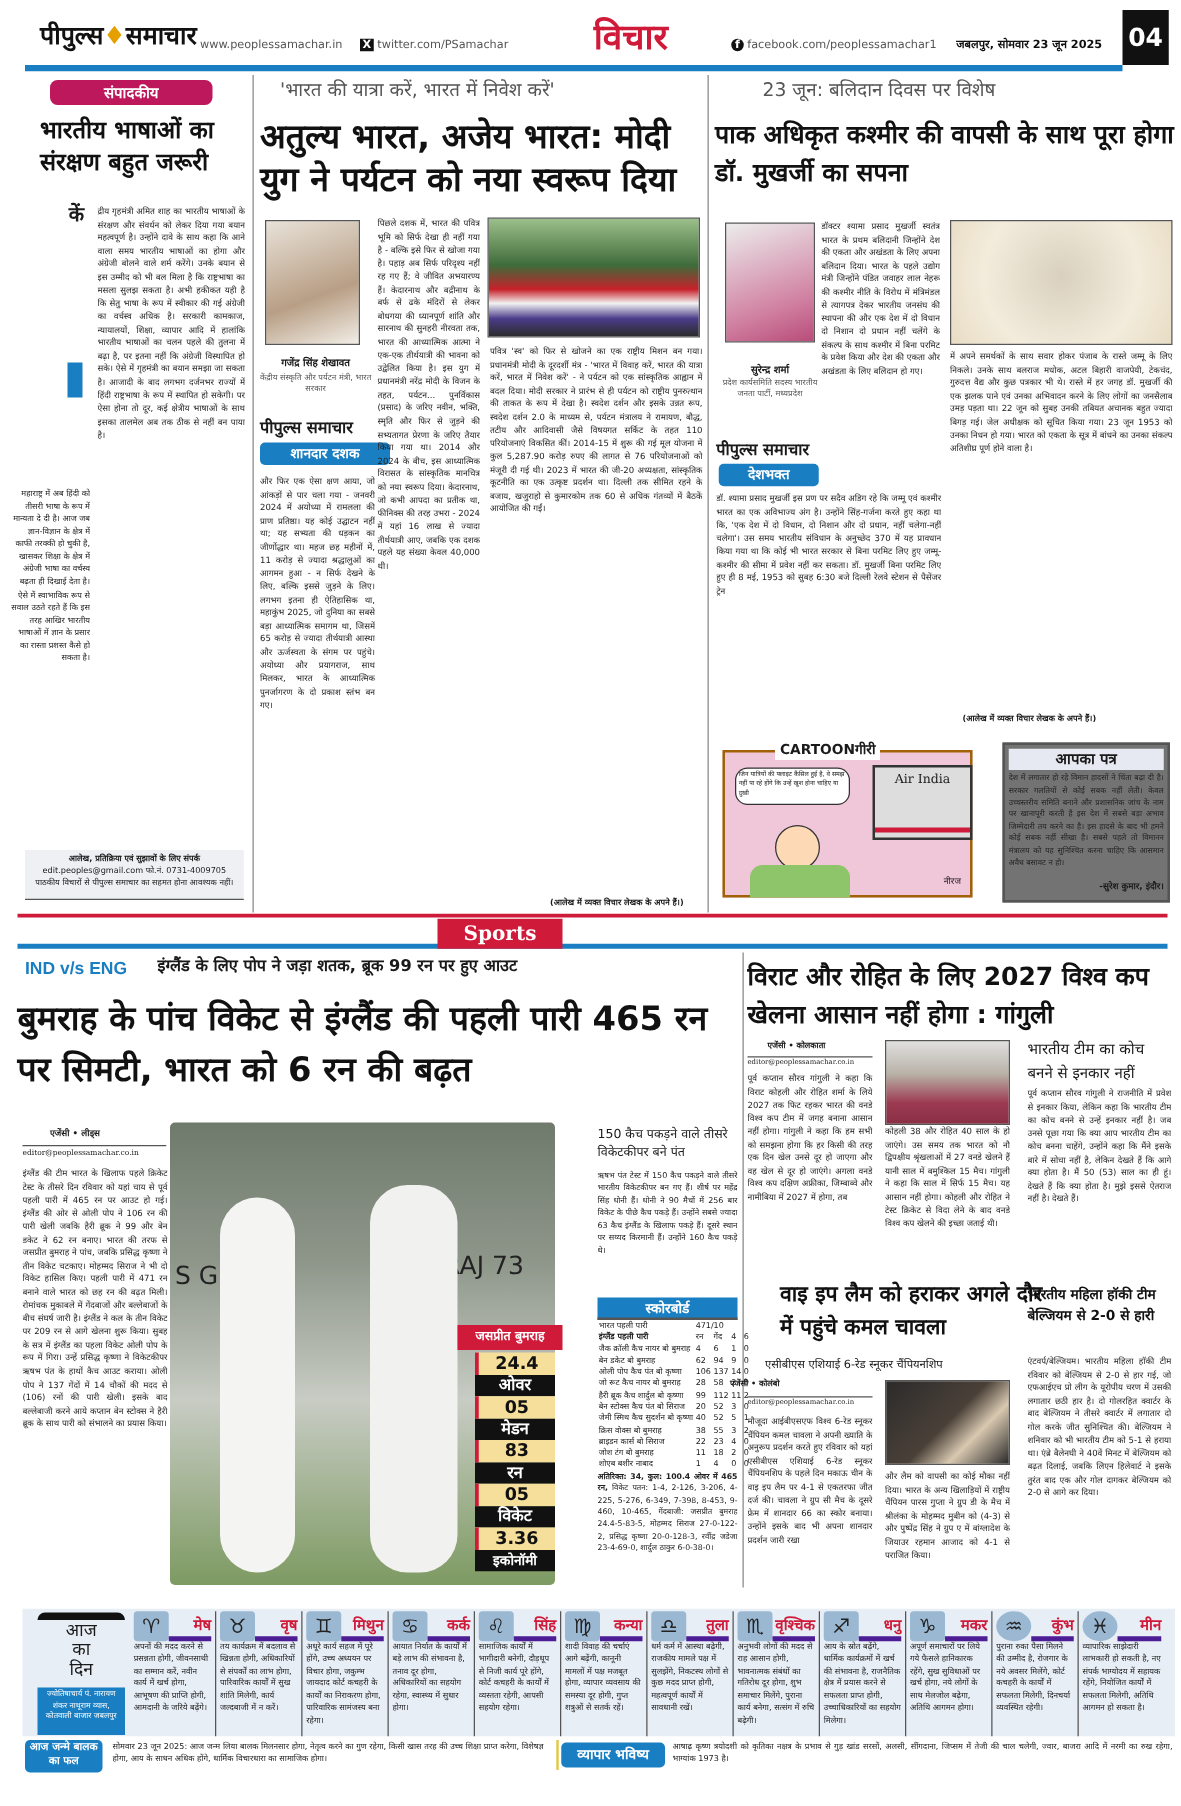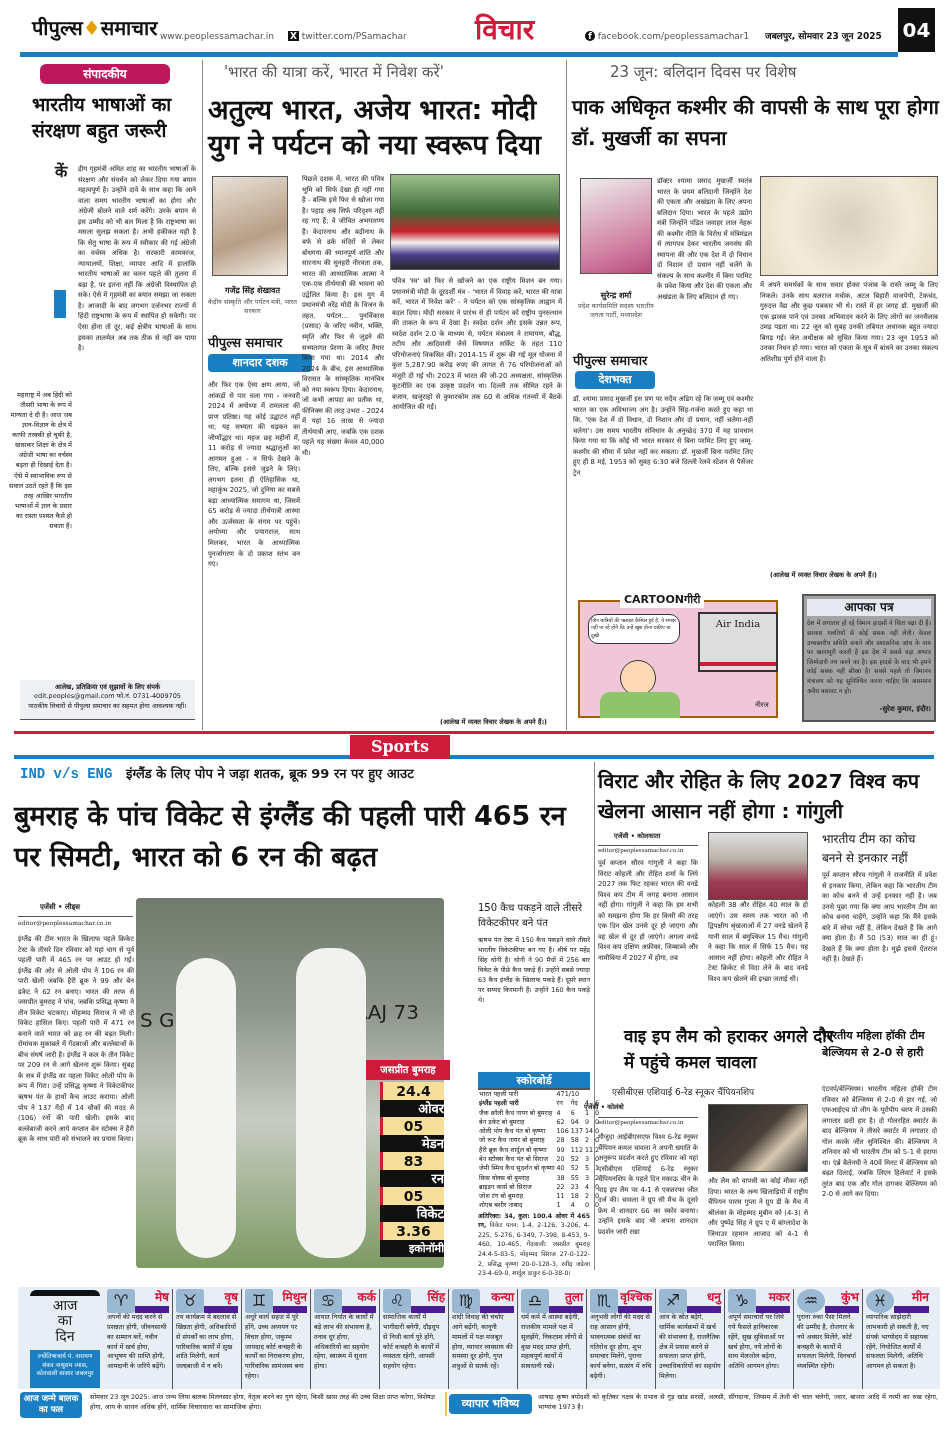--- a/index.html
+++ b/index.html
@@ -14,25 +14,25 @@
 .mast .bar{left:10px;top:44px;width:878px;height:5px;background:#1a7fc2}
 .tag{background:#be185d;color:#fff;border-radius:6px;text-align:center;font-size:12px;font-weight:bold}
 .hl{font-weight:bold;color:#111;font-family:"DejaVu Sans",sans-serif}
 .col{font-size:6.8px;line-height:1.55;color:#222;text-align:justify;overflow:hidden}
 .photo{background:linear-gradient(135deg,#c9b59a,#8a7a66);border:1px solid #555}
 .bluebox{background:#1a7fc2;color:#fff;font-weight:bold;text-align:center}
 .vline{background:#888;width:1px}
 .redline{background:#d01a3a}
 .blueline{background:#1a7fc2}
 .stat-v{background:#f6df9a;color:#111;font-weight:bold;font-size:14px;text-align:center;border-left:3px solid #d01a3a}
-.stat-l{background:#111;color:#fff;font-weight:bold;font-size:13px;text-align:right}
+.stat-l{background:#111;color:#fff;font-weight:bold;font-size:13px;text-align:center}
 table.sc{border-collapse:collapse;font-size:6.4px;width:100%}
 table.sc td{padding:0 1px;white-space:nowrap}
 .rashi{width:100px;height:100px}
-.rashi .name{color:#d01a3a;font-weight:bold;font-size:12px;text-align:right;border-bottom:7px solid #4c1d95}
+.rashi .name{color:#d01a3a;font-weight:bold;font-size:12px;text-align:right;border-bottom:4px solid #4c1d95}
 .rashi .txt{font-size:6.5px;line-height:1.5;color:#222}
 .rashi .icon{width:28px;height:24px;background:#9bb8d3;border-radius:3px;display:inline-block;color:#222;font-size:16px;text-align:center;line-height:24px}
 </style>
 </head>
 <body>
 
 <div class="abs mast">
   <div class="abs logo"><span>पीपुल्स</span><i>♦</i><span>समाचार</span></div>
   <div class="abs small" style="left:150px;top:22px">www.peoplessamachar.in</div>
   <div class="abs small" style="left:278px;top:22px"><span style="background:#111;color:#fff;padding:0 2px;font-weight:bold">X</span> <span>twitter.com/PSamachar</span></div>
@@ -90,31 +90,31 @@
   <div class="abs" style="left:8px;top:12px;width:92px;height:30px;background:#fff;border:1px solid #333;border-radius:10px;font-size:5px;padding:2px;overflow:hidden">जिन यात्रियों की फ्लाइट कैंसिल हुई है, वे समझ नहीं पा रहे होंगे कि उन्हें खुश होना चाहिए या दुखी</div>
   <div class="abs" style="left:118px;top:10px;width:80px;height:60px;background:#ddd;border:2px solid #333">
     <div style="font-family:'DejaVu Serif',serif;font-size:10px;text-align:center;margin-top:3px">Air India</div>
     <div style="height:4px;background:#d01a3a;margin-top:30px"></div>
   </div>
   <div class="abs" style="left:40px;top:58px;width:36px;height:36px;background:#fdd9b5;border-radius:50%;border:1px solid #333"></div>
   <div class="abs" style="left:20px;top:90px;width:80px;height:26px;background:#8ec46a;border-radius:10px 10px 0 0"></div>
   <div class="abs" style="left:175px;top:98px;font-size:7px">नीरज</div>
 </div>
 
-<div class="abs" style="left:802px;top:594px;width:134px;height:128px;border:2px solid #555;background:#a3a3a3;padding:3px">
+<div class="abs" style="left:802px;top:594px;width:134px;height:128px;border:2px solid #555;background:#737373;padding:3px">
   <div style="text-align:center;font-size:12px;font-weight:bold;background:#e6e9f2">आपका पत्र</div>
   <div class="col" style="font-size:6.2px;height:86px;margin-top:2px">देश में लगातार हो रहे विमान हादसों ने चिंता बढ़ा दी है। सरकार गलतियों से कोई सबक नहीं लेती। केवल उच्चस्तरीय समिति बनाने और प्रशासनिक जांच के नाम पर खानापूरी करती है इस देश में सबसे बड़ा अभाव जिम्मेदारी तय करने का है। इस हादसे के बाद भी हमने कोई सबक नहीं सीखा है। सबसे पहले तो विमानन मंत्रालय को यह सुनिश्चित करना चाहिए कि आसमान अवैध बसावट न हो।</div>
   <div style="text-align:right;font-size:7px;font-weight:bold">-सुरेश कुमार, इंदौर।</div>
 </div>
 
 <div class="abs redline" style="left:14px;top:731px;width:920px;height:3px"></div>
 <div class="abs blueline" style="left:14px;top:755px;width:920px;height:4px"></div>
 <div class="abs" style="left:350px;top:735px;width:100px;height:24px;background:#d01a3a;color:#fff;font-family:'DejaVu Serif',serif;font-weight:bold;font-size:16px;text-align:center;line-height:24px">Sports</div>
 
-<div class="abs" style="left:20px;top:764px;font-family:Liberation Mono, monospace;font-weight:bold;font-size:14px;color:#1a7fc2">IND v/s ENG</div>
+<div class="abs" style="left:20px;top:764px;font-family:Liberation Sans, sans-serif;font-weight:bold;font-size:14px;color:#1a7fc2">IND v/s ENG</div>
 <div class="abs" style="left:126px;top:765px;font-size:13px;font-weight:bold">इंग्लैंड के लिए पोप ने जड़ा शतक, ब्रूक 99 रन पर हुए आउट</div>
 <div class="abs hl" style="left:14px;top:796px;width:570px;font-size:27px;line-height:1.5">बुमराह के पांच विकेट से इंग्लैंड की पहली पारी 465 रन पर सिमटी, भारत को 6 रन की बढ़त</div>
 <div class="abs" style="left:40px;top:902px;font-size:7px;font-weight:bold">एजेंसी • लीड्स</div>
 <div class="abs" style="left:18px;top:916px;width:115px;font-family:'DejaVu Serif',serif;font-size:6px;border-top:1px solid #555;padding-top:2px">editor@peoplessamachar.co.in</div>
 <div class="abs col" style="left:18px;top:934px;width:116px;height:334px">इंग्लैंड की टीम भारत के खिलाफ पहले क्रिकेट टेस्ट के तीसरे दिन रविवार को यहां चाय से पूर्व पहली पारी में 465 रन पर आउट हो गई। इंग्लैंड की ओर से ओली पोप ने 106 रन की पारी खेली जबकि हैरी ब्रूक ने 99 और बेन डकेट ने 62 रन बनाए। भारत की तरफ से जसप्रीत बुमराह ने पांच, जबकि प्रसिद्ध कृष्णा ने तीन विकेट चटकाए। मोहम्मद सिराज ने भी दो विकेट हासिल किए। पहली पारी में 471 रन बनाने वाले भारत को छह रन की बढ़त मिली। रोमांचक मुकाबले में गेंदबाजों और बल्लेबाजों के बीच संघर्ष जारी है। इंग्लैंड ने कल के तीन विकेट पर 209 रन से आगे खेलना शुरू किया। सुबह के सत्र में इंग्लैंड का पहला विकेट ओली पोप के रूप में गिरा। उन्हें प्रसिद्ध कृष्णा ने विकेटकीपर ऋषभ पंत के हाथों कैच आउट कराया। ओली पोप ने 137 गेंदों में 14 चौकों की मदद से (106) रनों की पारी खेली। इसके बाद बल्लेबाजी करने आये कप्तान बेन स्टोक्स ने हैरी ब्रूक के साथ पारी को संभालने का प्रयास किया।</div>
 
 <div class="abs" style="left:136px;top:898px;width:308px;height:370px;background:linear-gradient(180deg,#6f7a6c 0%,#8e968a 30%,#c8ccc4 60%,#7d9a62 100%);border-radius:4px;overflow:hidden">
   <div class="abs" style="left:4px;top:108px;font-size:20px;color:#222">S GILL 77</div>
   <div class="abs" style="left:200px;top:100px;font-size:20px;color:#222">SIRAJ 73</div>
   <div class="abs" style="left:40px;top:60px;width:60px;height:300px;background:#f4f4f2;border-radius:30px"></div>
@@ -131,21 +131,21 @@
   <div class="stat-l" style="height:17px;line-height:17px">रन</div>
   <div class="stat-v" style="height:18px;line-height:18px">05</div>
   <div class="stat-l" style="height:17px;line-height:17px">विकेट</div>
   <div class="stat-v" style="height:18px;line-height:18px">3.36</div>
   <div class="stat-l" style="height:17px;line-height:17px;font-size:11px">इकोनॉमी</div>
 </div>
 
 <div class="abs" style="left:478px;top:900px;width:112px;font-size:10px;line-height:1.5">150 कैच पकड़ने वाले तीसरे विकेटकीपर बने पंत</div>
 <div class="abs col" style="left:478px;top:936px;width:112px;height:96px;font-size:6.4px">ऋषभ पंत टेस्ट में 150 कैच पकड़ने वाले तीसरे भारतीय विकेटकीपर बन गए हैं। शीर्ष पर महेंद्र सिंह धोनी हैं। धोनी ने 90 मैचों में 256 बार विकेट के पीछे कैच पकड़े हैं। उन्होंने सबसे ज्यादा 63 कैच इंग्लैंड के खिलाफ पकड़े हैं। दूसरे स्थान पर सय्यद किरमानी हैं। उन्होंने 160 कैच पकड़े थे।</div>
 
-<div class="abs" style="left:478px;top:1072px;width:112px;height:226px">
+<div class="abs" style="left:478px;top:1038px;width:112px;height:226px">
   <div class="bluebox" style="height:18px;line-height:18px;font-size:11px;border-bottom:2px solid #555">स्कोरबोर्ड</div>
   <table class="sc">
     <tbody>
         <tr>
           <td>भारत पहली पारी</td>
           <td colspan="4">471/10</td>
         </tr>
     <tr>
           <td style="font-weight:bold">इंग्लैंड पहली पारी</td>
           <td>रन</td>

